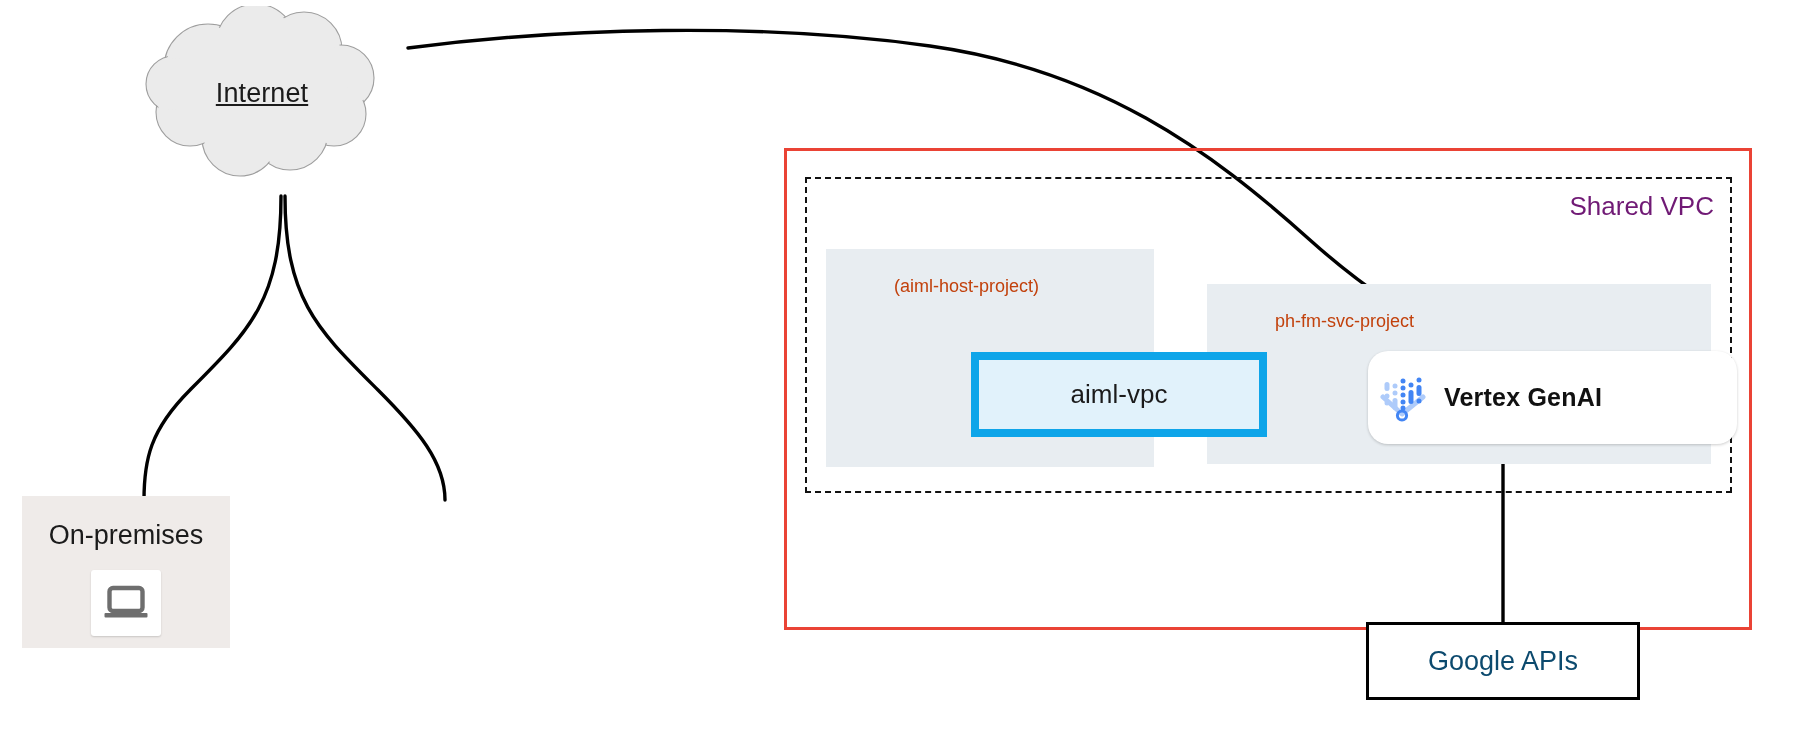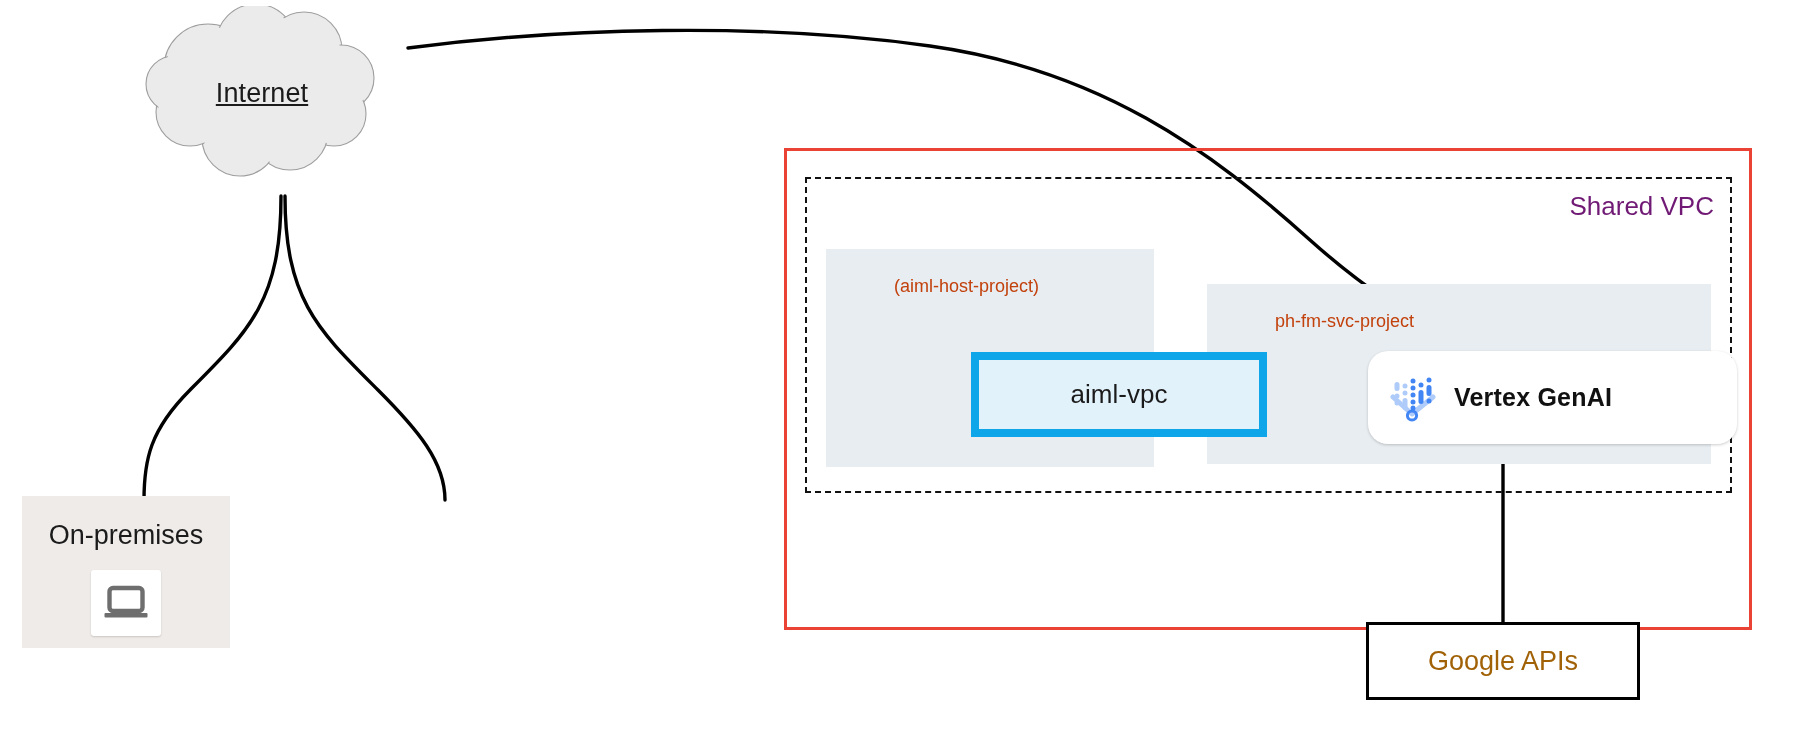--- a/index.html
+++ b/index.html
@@ -150,21 +150,21 @@
   
   #vertex-card {
     left: 1368px;
     top: 351px;
     width: 369px;
     height: 93px;
     background: #ffffff;
     box-shadow: 0 1px 3px rgba(0,0,0,.2);
     display: flex;
     align-items: center;
-    padding-left: 22px;
+    padding-left: 12px;
     box-sizing: border-box;
     gap: 18px;
     border-radius: 20px;
   }
   #vertex-label {
     font-size: 25px;
     font-weight: bold;
     color: #111111;
     letter-spacing: .2px;
   }
@@ -175,21 +175,21 @@
     top: 622px;
     width: 274px;
     height: 78px;
     background: #ffffff;
     border: 3px solid #000000;
     box-sizing: border-box;
     display: flex;
     align-items: center;
     justify-content: center;
     font-size: 27px;
-    color: #a16207;
+    color: #0c4a6e;
   }
 </style>
 </head>
 <body>
 
 <div id="canvas">
 
   <svg id="wires" viewBox="0 0 1795 752" width="1795" height="752">
     <defs>
       <marker id="arrowhead" markerWidth="9" markerHeight="9" refX="4.2" refY="7.4" orient="auto" markerUnits="strokeWidth">

